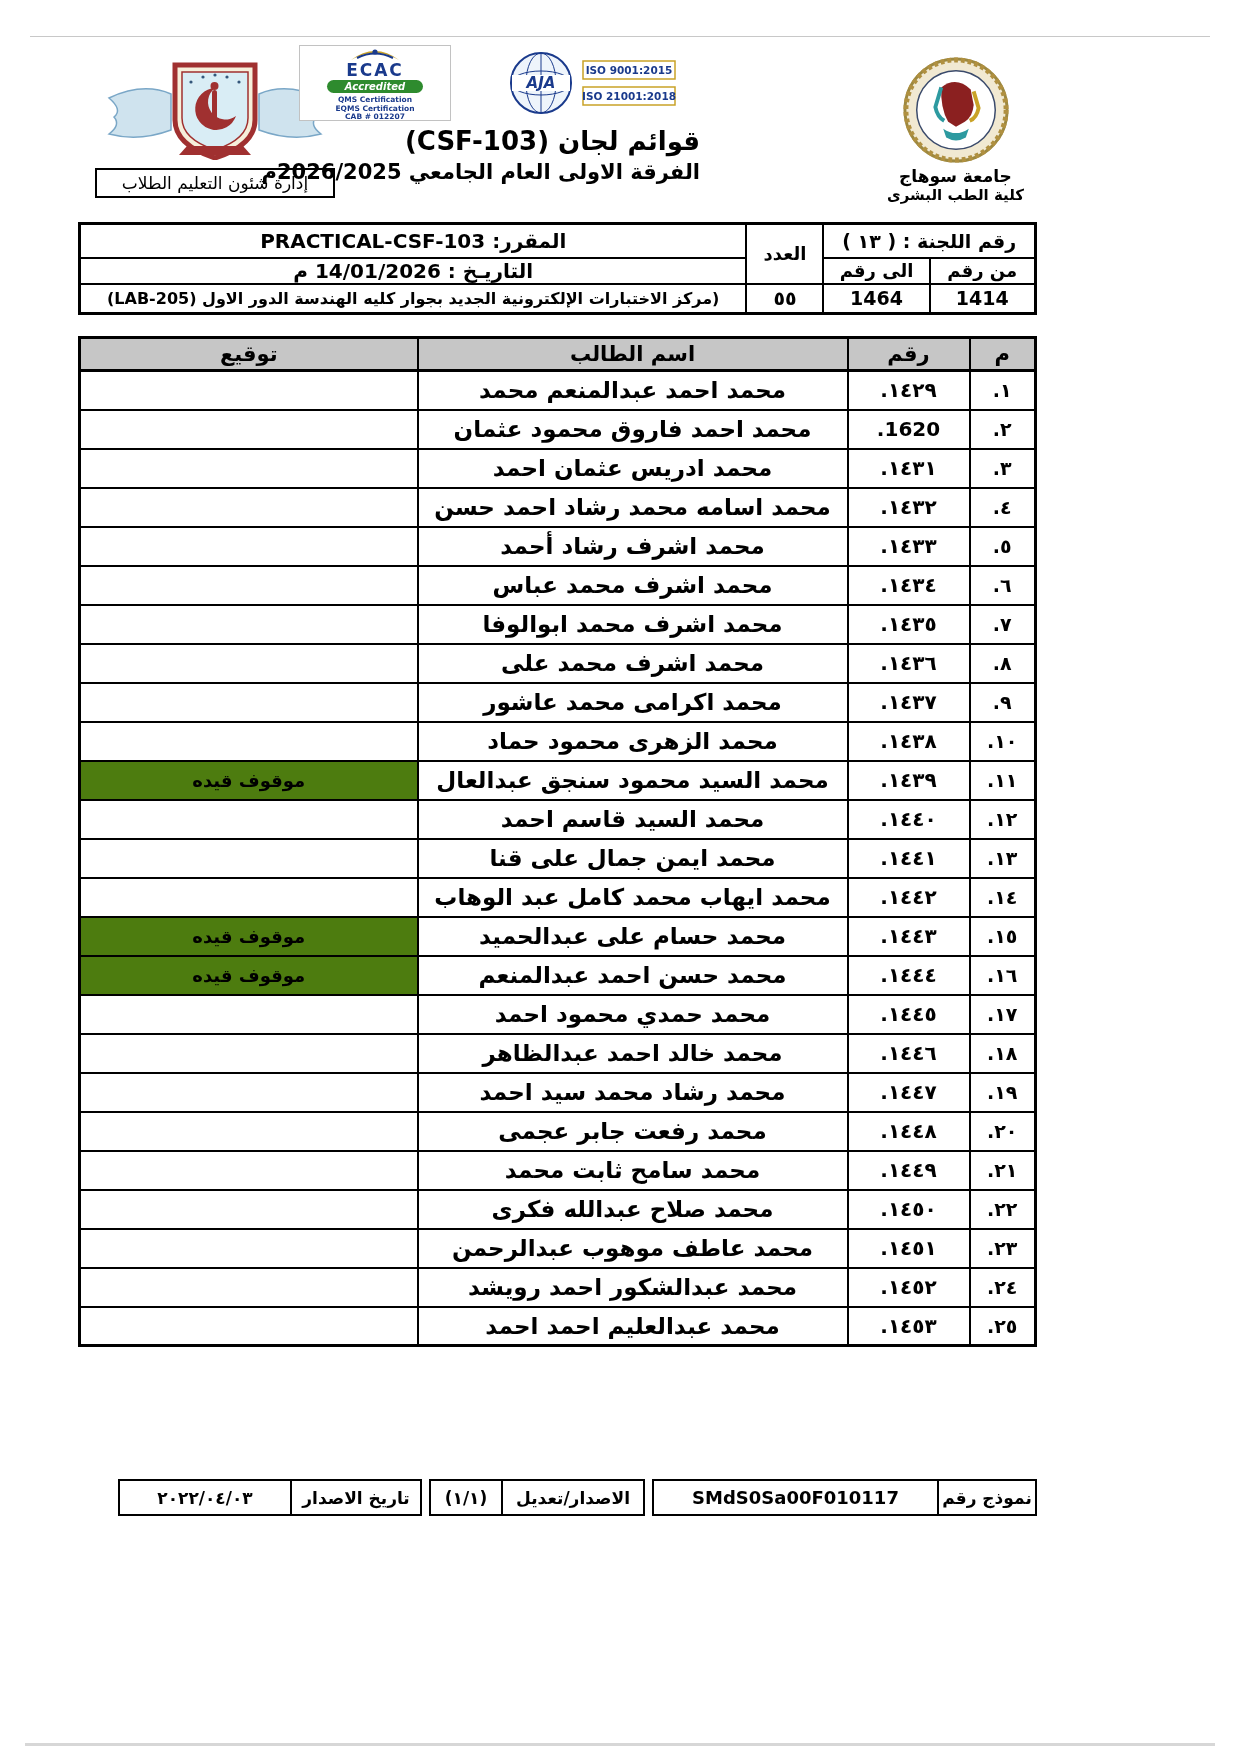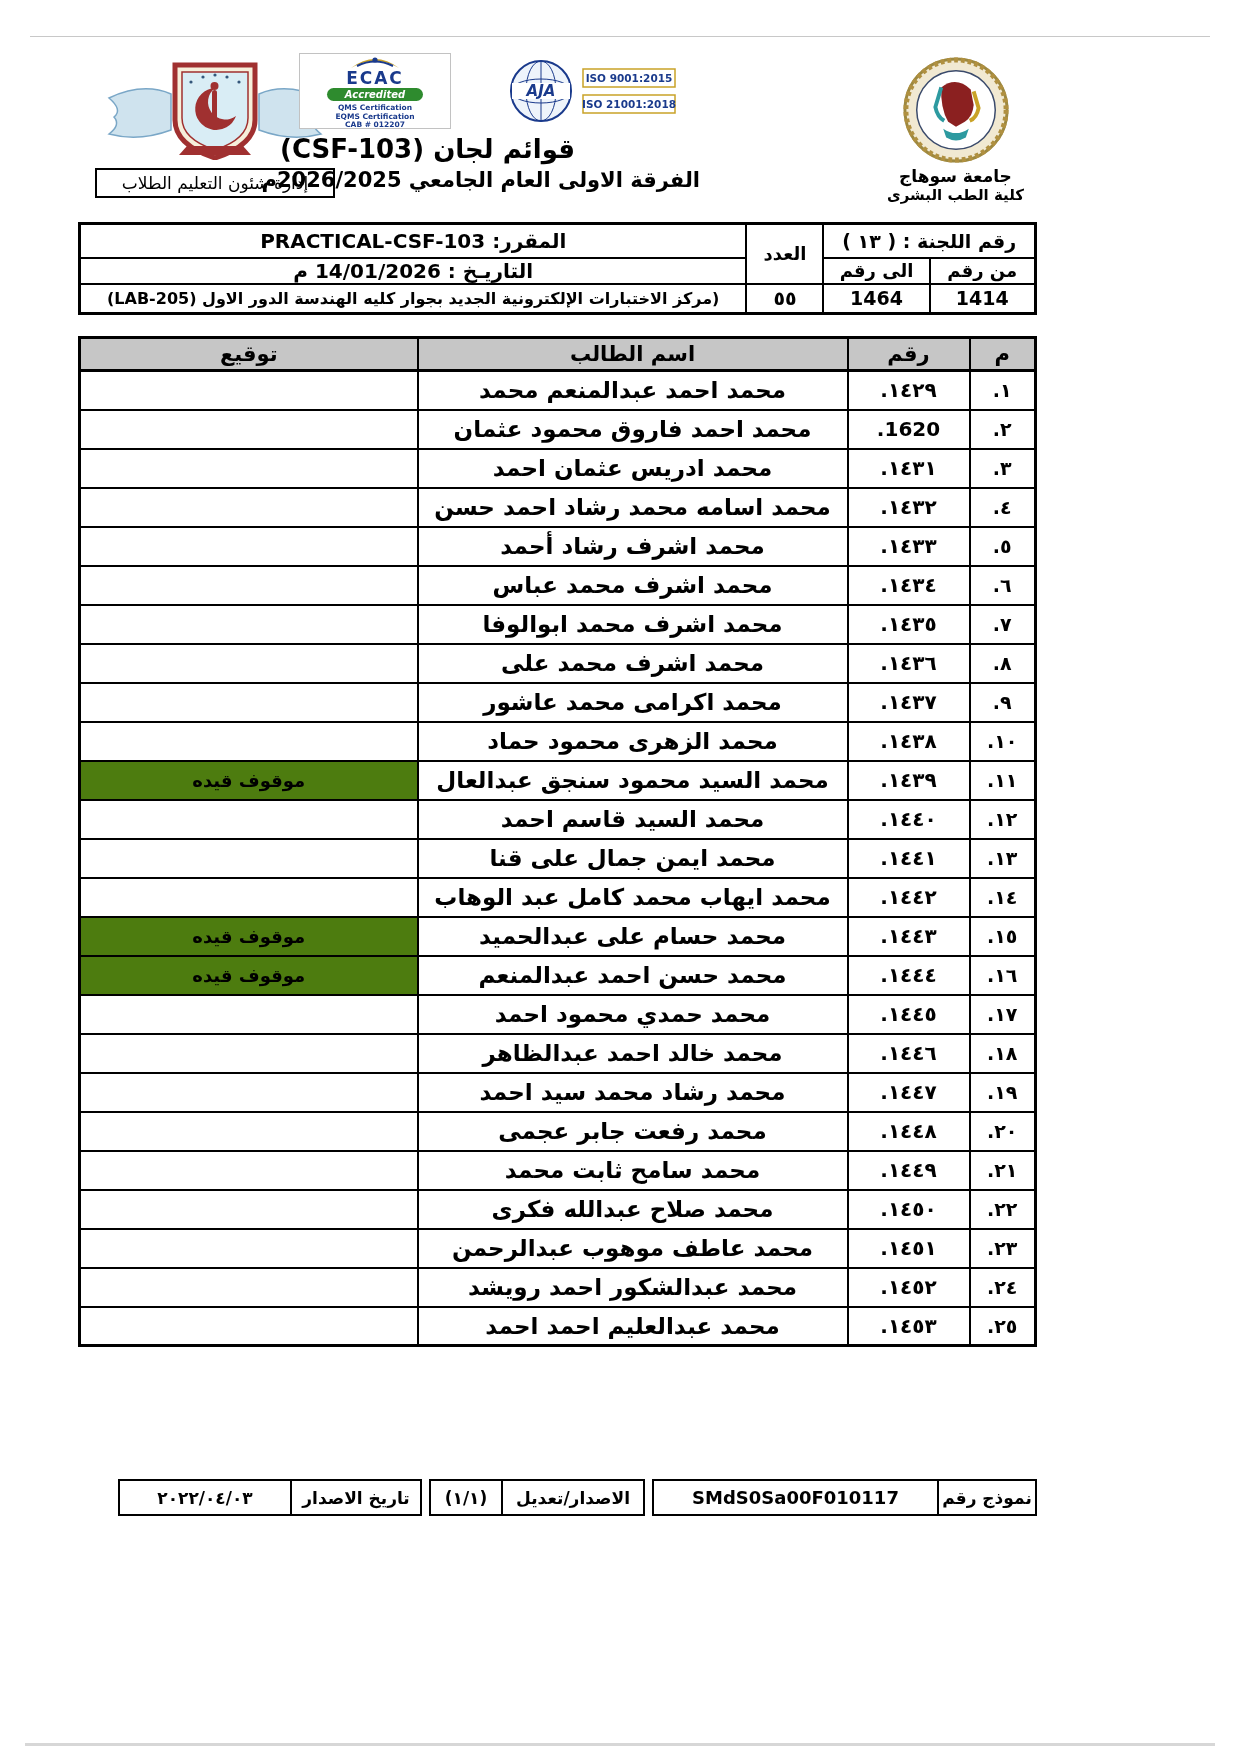--- a/index.html
+++ b/index.html
@@ -15,21 +15,21 @@
   .top-rule { position: absolute; top: 36px; left: 30px; width: 1180px; height: 1px; background: #c8c8c8; }
   .bottom-rule { position: absolute; top: 1743px; left: 25px; width: 1190px; height: 3px; background: #d7d7d7; }
 
   
   .faculty-block { position: absolute; left: 95px; top: 60px; width: 240px; text-align: center; }
   .admin-box {
     border: 2px solid #000; margin-top: 8px; padding: 3px 2px;
     font-weight: normal; font-size: 17px; white-space: nowrap;
   }
 
-  .center-block { position: absolute; left: 280px; top: 52px; width: 420px; text-align: left; }
+  .center-block { position: absolute; left: 280px; top: 44px; width: 420px; text-align: right; }
   .accreditation-row { display: flex; flex-direction: row-reverse; justify-content: center; align-items: center; gap: 14px; height: 78px; }
   .doc-title { font-size: 26px; font-weight: bold; margin-top: 4px; white-space: nowrap; }
   .doc-subtitle { font-size: 21px; font-weight: bold; margin-top: 4px; white-space: nowrap; }
 
   .uni-block { position: absolute; left: 868px; top: 56px; width: 175px; text-align: center; }
   .uni-name { font-size: 17px; font-weight: bold; margin-top: 2px; }
   .uni-faculty { font-size: 15px; font-weight: bold; }
 
   
   table { border-collapse: collapse; table-layout: fixed; }

